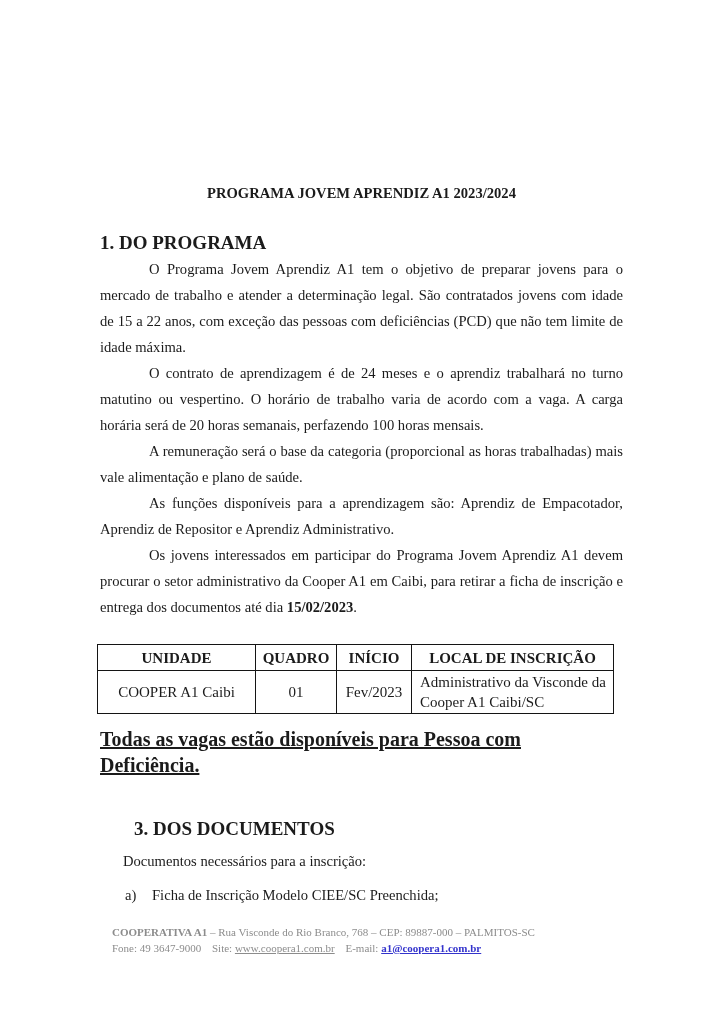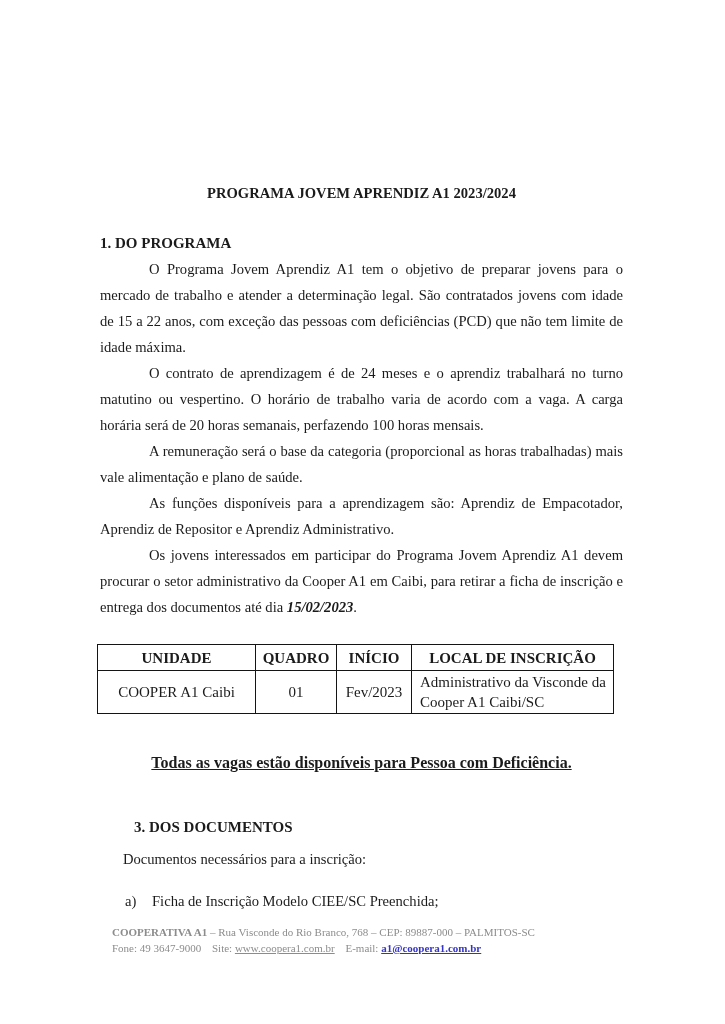--- a/index.html
+++ b/index.html
@@ -11,30 +11,30 @@
   body{
     width:725px;height:1024px;background:#ffffff;position:relative;overflow:hidden;
     font-family:"Liberation Serif",serif;color:var(--text);
   }
   .page{position:absolute;inset:0;padding:0 102px 0 100px;box-sizing:border-box;}
   .doc-title{
     margin-top:180px;text-align:center;font-weight:bold;
     font-size:14.6px;line-height:26px;
   }
   .heading{
-    font-weight:bold;font-size:15px;line-height:26px;
+    font-weight:bold;font-size:19px;line-height:26px;
   }
   .h1{margin-top:24px;}
   .h2{margin-top:28px;}
   .h3{margin-top:38px;margin-left:34px;}
   p.bodytext{
     margin:0;font-size:14.6px;line-height:26px;
     text-align:justify;text-indent:49px;
   }
-  .bold-inline{font-weight:bold;font-style:italic;}
+  .bold-inline{font-weight:bold;}
   table.vagas{
     border-collapse:collapse;table-layout:fixed;
     width:516px;margin-left:-3px;margin-top:24px;
     font-size:15px;
   }
   table.vagas th,table.vagas td{
     border:1.5px solid #141414;padding:0;
   }
   table.vagas th{
     height:25px;font-weight:bold;text-align:center;line-height:24px;
@@ -43,25 +43,25 @@
     height:42px;text-align:center;line-height:20px;
   }
   table.vagas td.left{
     text-align:left;padding-left:8px;padding-right:4px;
   }
   .col-unidade{width:158px;}
   .col-vagas{width:81px;}
   .col-inicio{width:75px;}
   .col-local{width:202px;}
   .note{
-    margin-top:36px;text-align:center;font-weight:bold;text-decoration:underline;
-    font-size:16px;line-height:26px;
+    margin-top:12px;text-align:left;font-weight:bold;text-decoration:underline;
+    font-size:20px;line-height:26px;
   }
   .doc-intro{
-    margin:6px 0 16px 23px;font-size:14.6px;line-height:26px;
+    margin:6px 0 8px 23px;font-size:14.6px;line-height:26px;
   }
   .doc-item{
     margin:4px 0 0 25px;font-size:14.6px;line-height:26px;
     display:flex;align-items:baseline;
   }
   .doc-item .marker{display:inline-block;width:27px;flex:0 0 27px;}
   .footer{
     position:absolute;left:112px;right:65px;top:924px;
     text-align:left;
     font-family:Liberation Serif, serif;font-size:11px;line-height:16px;

